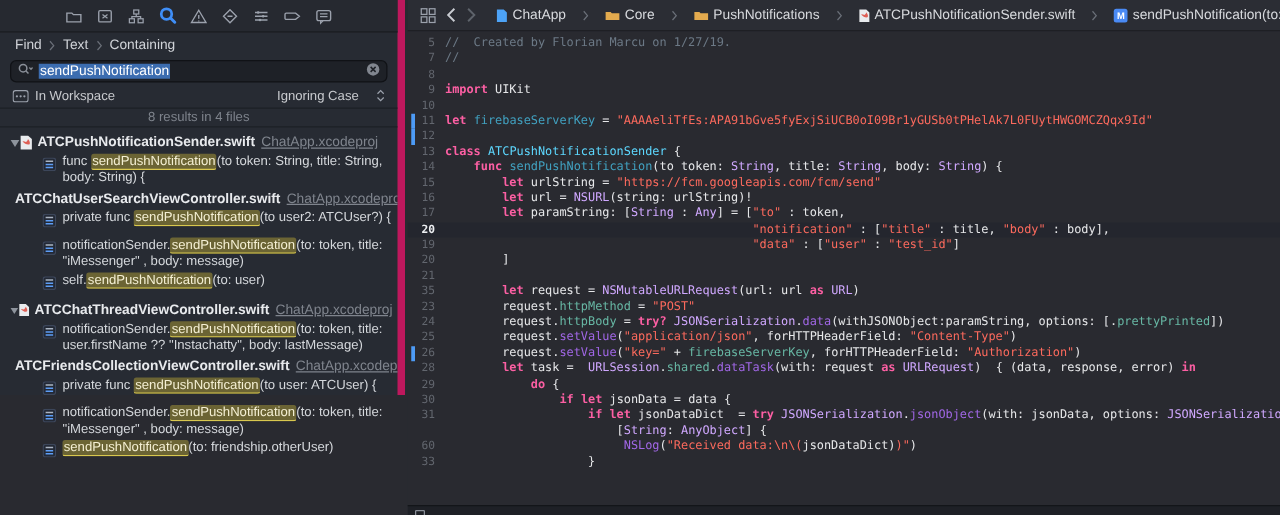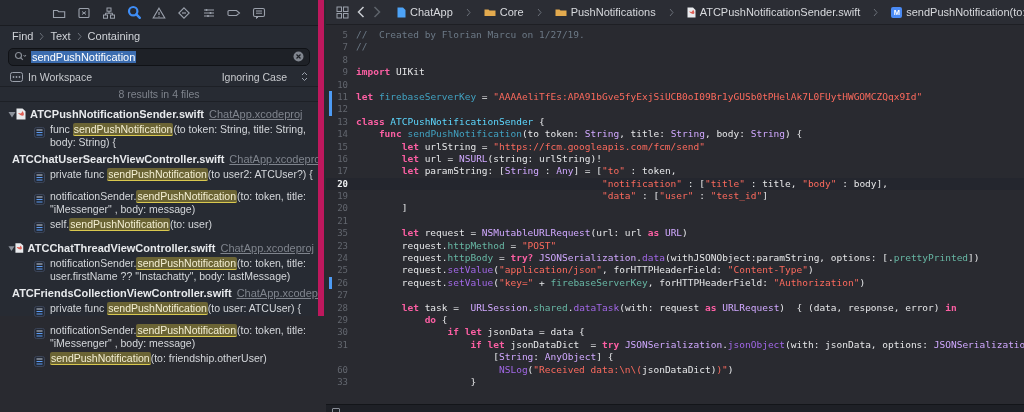--- a/index.html
+++ b/index.html
@@ -394,21 +394,20 @@
         <div class="code-row"><span class="lnum">17</span><span class="lcontent" style="padding-left: 45.76px;"><span class="tk-k">let</span><span class="tk-p"> paramString: [</span><span class="tk-t">String</span><span class="tk-p"> : </span><span class="tk-t">Any</span><span class="tk-p">] = [</span><span class="tk-s">"to"</span><span class="tk-p"> : token,</span></span></div>
         <div class="code-row cur"><span class="lnum">20</span><span class="lcontent" style="padding-left: 245.96px;"><span class="tk-s">"notification"</span><span class="tk-p"> : [</span><span class="tk-s">"title"</span><span class="tk-p"> : title, </span><span class="tk-s">"body"</span><span class="tk-p"> : body],</span></span></div>
         <div class="code-row"><span class="lnum">19</span><span class="lcontent" style="padding-left: 245.96px;"><span class="tk-s">"data"</span><span class="tk-p"> : [</span><span class="tk-s">"user"</span><span class="tk-p"> : </span><span class="tk-s">"test_id"</span><span class="tk-p">]</span></span></div>
         <div class="code-row"><span class="lnum">20</span><span class="lcontent" style="padding-left: 45.76px;"><span class="tk-p">]</span></span></div>
         <div class="code-row"><span class="lnum">21</span><span class="lcontent" style="padding-left: 0px;"></span></div>
         <div class="code-row"><span class="lnum">35</span><span class="lcontent" style="padding-left: 45.76px;"><span class="tk-k">let</span><span class="tk-p"> request = </span><span class="tk-t">NSMutableURLRequest</span><span class="tk-p">(url: url </span><span class="tk-k">as</span><span class="tk-p"> </span><span class="tk-t">URL</span><span class="tk-p">)</span></span></div>
         <div class="code-row"><span class="lnum">23</span><span class="lcontent" style="padding-left: 45.76px;"><span class="tk-p">request.</span><span class="tk-m">httpMethod</span><span class="tk-p"> = </span><span class="tk-s">"POST"</span></span></div>
         <div class="code-row"><span class="lnum">24</span><span class="lcontent" style="padding-left: 45.76px;"><span class="tk-p">request.</span><span class="tk-m">httpBody</span><span class="tk-p"> = </span><span class="tk-k">try?</span><span class="tk-p"> </span><span class="tk-t">JSONSerialization</span><span class="tk-p">.</span><span class="tk-f">data</span><span class="tk-p">(withJSONObject:paramString, options: [.</span><span class="tk-m">prettyPrinted</span><span class="tk-p">])</span></span></div>
         <div class="code-row"><span class="lnum">25</span><span class="lcontent" style="padding-left: 45.76px;"><span class="tk-p">request.</span><span class="tk-f">setValue</span><span class="tk-p">(</span><span class="tk-s">"application/json"</span><span class="tk-p">, forHTTPHeaderField: </span><span class="tk-s">"Content-Type"</span><span class="tk-p">)</span></span></div>
         <div class="code-row"><span class="chbar"></span><span class="lnum">26</span><span class="lcontent" style="padding-left: 45.76px;"><span class="tk-p">request.</span><span class="tk-f">setValue</span><span class="tk-p">(</span><span class="tk-s">"key="</span><span class="tk-p"> + </span><span class="tk-m">firebaseServerKey</span><span class="tk-p">, forHTTPHeaderField: </span><span class="tk-s">"Authorization"</span><span class="tk-p">)</span></span></div>
-        <div class="code-row"><span class="lnum">27</span><span class="lcontent" style="padding-left: 0px;"></span></div>
         <div class="code-row"><span class="lnum">28</span><span class="lcontent" style="padding-left: 45.76px;"><span class="tk-k">let</span><span class="tk-p"> task =  </span><span class="tk-t">URLSession</span><span class="tk-p">.</span><span class="tk-m">shared</span><span class="tk-p">.</span><span class="tk-f">dataTask</span><span class="tk-p">(with: request </span><span class="tk-k">as</span><span class="tk-p"> </span><span class="tk-t">URLRequest</span><span class="tk-p">)  { (data, response, error) </span><span class="tk-k">in</span></span></div>
         <div class="code-row"><span class="lnum">29</span><span class="lcontent" style="padding-left: 68.64px;"><span class="tk-k">do</span><span class="tk-p"> {</span></span></div>
         <div class="code-row"><span class="lnum">30</span><span class="lcontent" style="padding-left: 91.52px;"><span class="tk-k">if</span><span class="tk-p"> </span><span class="tk-k">let</span><span class="tk-p"> jsonData = data {</span></span></div>
         <div class="code-row"><span class="lnum">31</span><span class="lcontent" style="padding-left: 114.4px;"><span class="tk-k">if</span><span class="tk-p"> </span><span class="tk-k">let</span><span class="tk-p"> jsonDataDict  = </span><span class="tk-k">try</span><span class="tk-p"> </span><span class="tk-t">JSONSerialization</span><span class="tk-p">.</span><span class="tk-f">jsonObject</span><span class="tk-p">(with: jsonData, options: </span><span class="tk-t">JSONSerialization</span></span></div>
         <div class="code-row"><span class="lnum"></span><span class="lcontent" style="padding-left: 137.28px;"><span class="tk-p">[</span><span class="tk-t">String</span><span class="tk-p">: </span><span class="tk-t">AnyObject</span><span class="tk-p">] {</span></span></div>
         <div class="code-row"><span class="lnum">60</span><span class="lcontent" style="padding-left: 143px;"><span class="tk-f">NSLog</span><span class="tk-p">(</span><span class="tk-s">"Received data:\n\(</span><span class="tk-p">jsonDataDict</span><span class="tk-p">)</span><span class="tk-s">)"</span><span class="tk-p">)</span></span></div>
         <div class="code-row"><span class="lnum">33</span><span class="lcontent" style="padding-left: 114.4px;"><span class="tk-p">}</span></span></div>
       </div>
 
     <div id="debug-strip">

